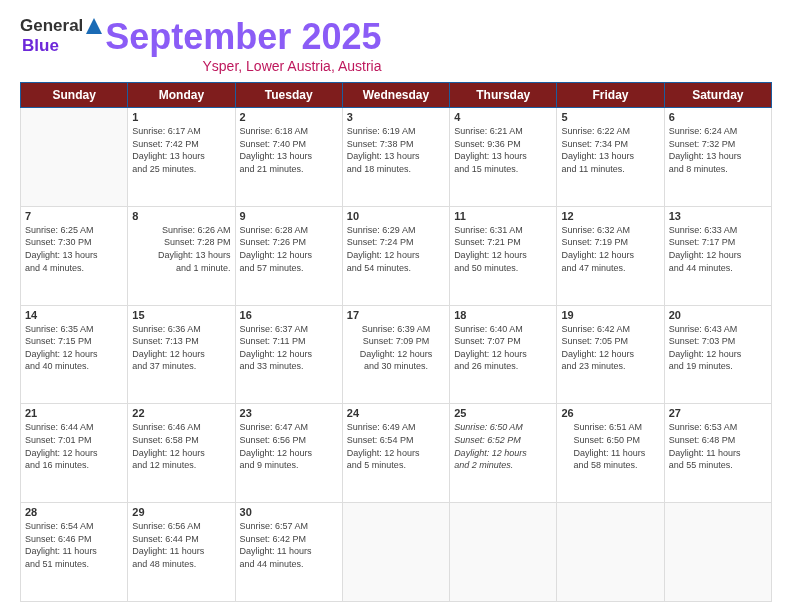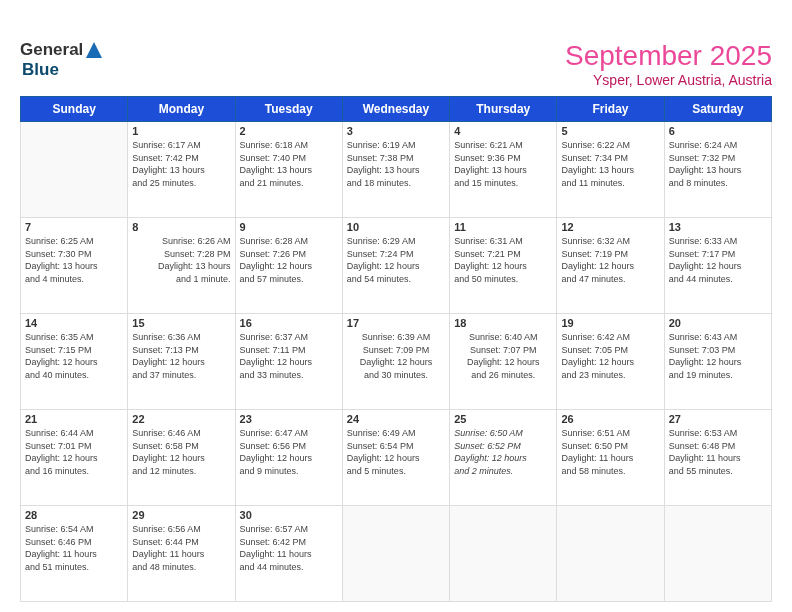--- a/index.html
+++ b/index.html
@@ -13,54 +13,53 @@
     .page {
       width: 792px;
       height: 612px;
       padding: 16px 20px 10px 20px;
       display: flex;
       flex-direction: column;
     }
     .header {
       display: flex;
       align-items: flex-start;
-      justify-content: space-between;
+      justify-content: flex-start;
       margin-bottom: 8px;
-      margin-top: 24px;
     }
     .logo {
       display: flex;
       flex-direction: column;
       align-items: flex-start;
     }
     .logo-text {
       display: flex;
       align-items: center;
     }
     .title-area {
       text-align: right;
     }
     .month-title {
-      font-size: 28px;
-      color: #ec4899;
-      font-weight: normal;
+      font-size: 36px;
+      color: #8b5cf6;
+      font-weight: bold;
     }
     .subtitle {
       font-size: 14px;
       color: #be185d;
     }
     .calendar {
       flex: 1;
       border: 1px solid #ccc;
       border-collapse: collapse;
       width: 100%;
       table-layout: fixed;
     }
     .calendar th {
-      background: #1d4ed8;
+      background: #7f1d1d;
       color: #fff;
       text-align: center;
       padding: 5px 4px;
       font-size: 12px;
       border: 1px solid #1a5da0;
     }
     .calendar td {
       border: 1px solid #ddd;
       vertical-align: top;
       padding: 3px 4px;
@@ -89,21 +88,21 @@
   <div class="header">
     <div class="logo">
       <div class="logo-text">
         <span style="font-size:17px;font-weight:bold;color:#333;">General</span>
         <svg width="20" height="20" viewBox="0 0 20 20" style="margin:0 1px;">
           <polygon points="10,2 18,18 2,18" fill="#1a6bb5"></polygon>
         </svg>
         <br>
       </div>
       <div>
-        <span style="font-size:17px;font-weight:bold;color:#0c4a6e;margin-left:2px;">Blue</span>
+        <span style="font-size:17px;font-weight:bold;color:#6d28d9;margin-left:2px;">Blue</span>
       </div>
     </div>
     <div class="title-area">
       <div class="month-title">September 2025</div>
       <div class="subtitle">Ysper, Lower Austria, Austria</div>
     </div>
   </div>
 
   <table class="calendar">
     <thead>
@@ -238,21 +237,21 @@
           </td>
           <td>
             <div class="day-number">17</div>
             <div class="day-info" style="white-space: pre-line; text-align: center;">Sunrise: 6:39 AM
 Sunset: 7:09 PM
 Daylight: 12 hours
 and 30 minutes.</div>
           </td>
           <td>
             <div class="day-number">18</div>
-            <div class="day-info" style="white-space: pre-line; text-align: center;">Sunrise: 6:40 AM
+            <div class="day-info" style="white-space: pre-line;">Sunrise: 6:40 AM
 Sunset: 7:07 PM
 Daylight: 12 hours
 and 26 minutes.</div>
           </td>
           <td>
             <div class="day-number">19</div>
             <div class="day-info" style="white-space: pre-line;">Sunrise: 6:42 AM
 Sunset: 7:05 PM
 Daylight: 12 hours
 and 23 minutes.</div>
@@ -296,21 +295,21 @@
           </td>
           <td>
             <div class="day-number">25</div>
             <div class="day-info" style="white-space: pre-line; font-style: italic;">Sunrise: 6:50 AM
 Sunset: 6:52 PM
 Daylight: 12 hours
 and 2 minutes.</div>
           </td>
           <td>
             <div class="day-number">26</div>
-            <div class="day-info" style="white-space: pre-line;">Sunrise: 6:51 AM
+            <div class="day-info" style="white-space: pre-line; margin-left: 12px;">Sunrise: 6:51 AM
 Sunset: 6:50 PM
 Daylight: 11 hours
 and 58 minutes.</div>
           </td>
           <td>
             <div class="day-number">27</div>
             <div class="day-info" style="white-space: pre-line;">Sunrise: 6:53 AM
 Sunset: 6:48 PM
 Daylight: 11 hours
 and 55 minutes.</div>

